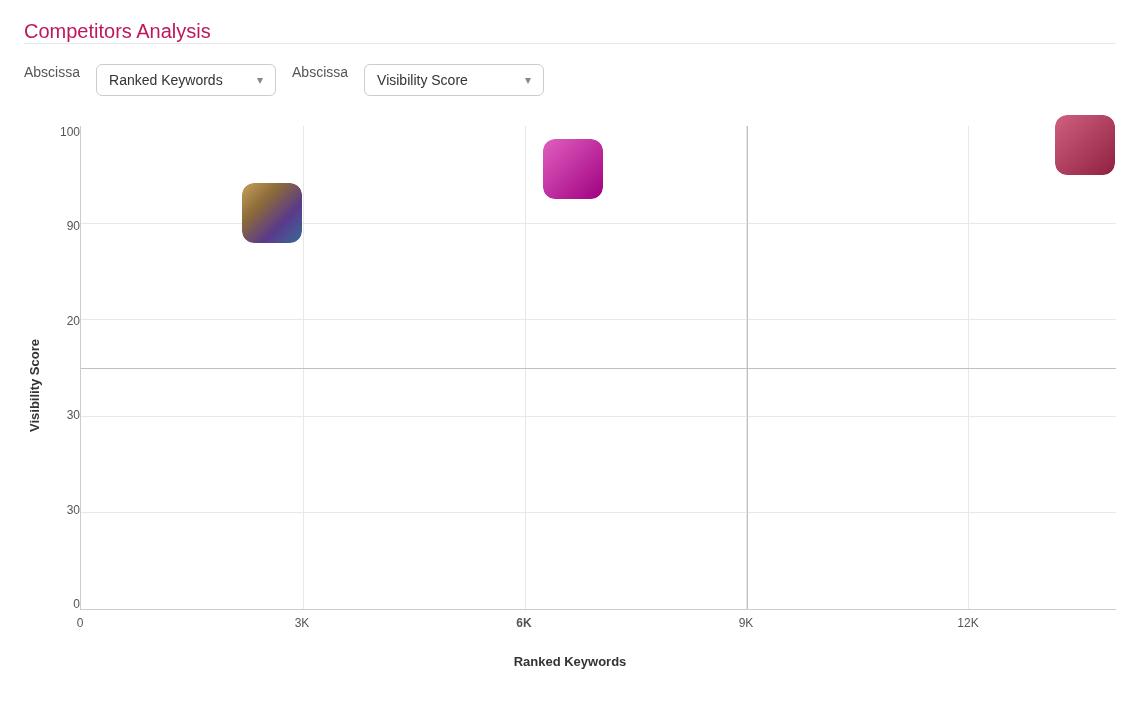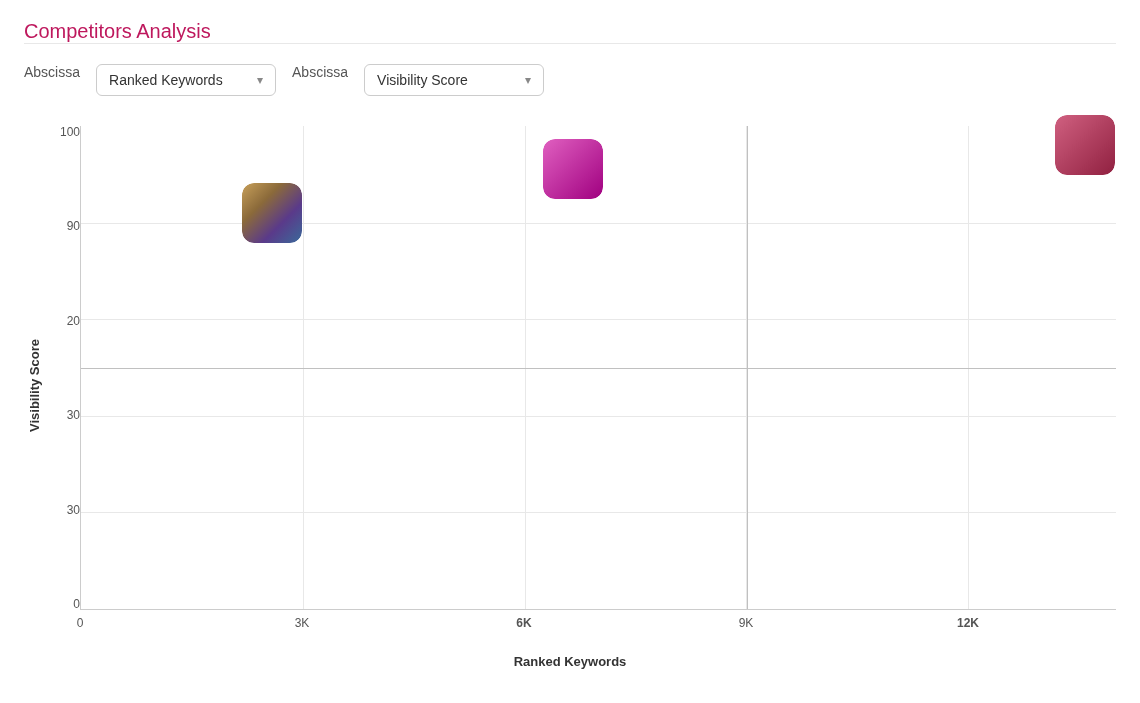--- a/index.html
+++ b/index.html
@@ -203,20 +203,20 @@
           </div>
           <div class="app-icon" style="left: 97%; top: 4%;">
             <div class="app-icon-img icon-loveisland"></div>
           </div>
         </div>
       <div class="x-axis-labels" id="x-axis-labels">
           <div class="x-tick" style="left: 0%;">0</div>
           <div class="x-tick" style="left: 21.4286%;">3K</div>
           <div class="x-tick" style="left: 42.8571%; font-weight: bold;">6K</div>
           <div class="x-tick" style="left: 64.2857%;">9K</div>
-          <div class="x-tick" style="left: 85.7143%; font-weight: bold;">12K</div>
+          <div class="x-tick" style="left: 85.7143%;">12K</div>
         </div>
     </div>
   </div>
 
   <div class="x-axis-title">Ranked Keywords</div>
 
 </div>
 
 </body></html>

